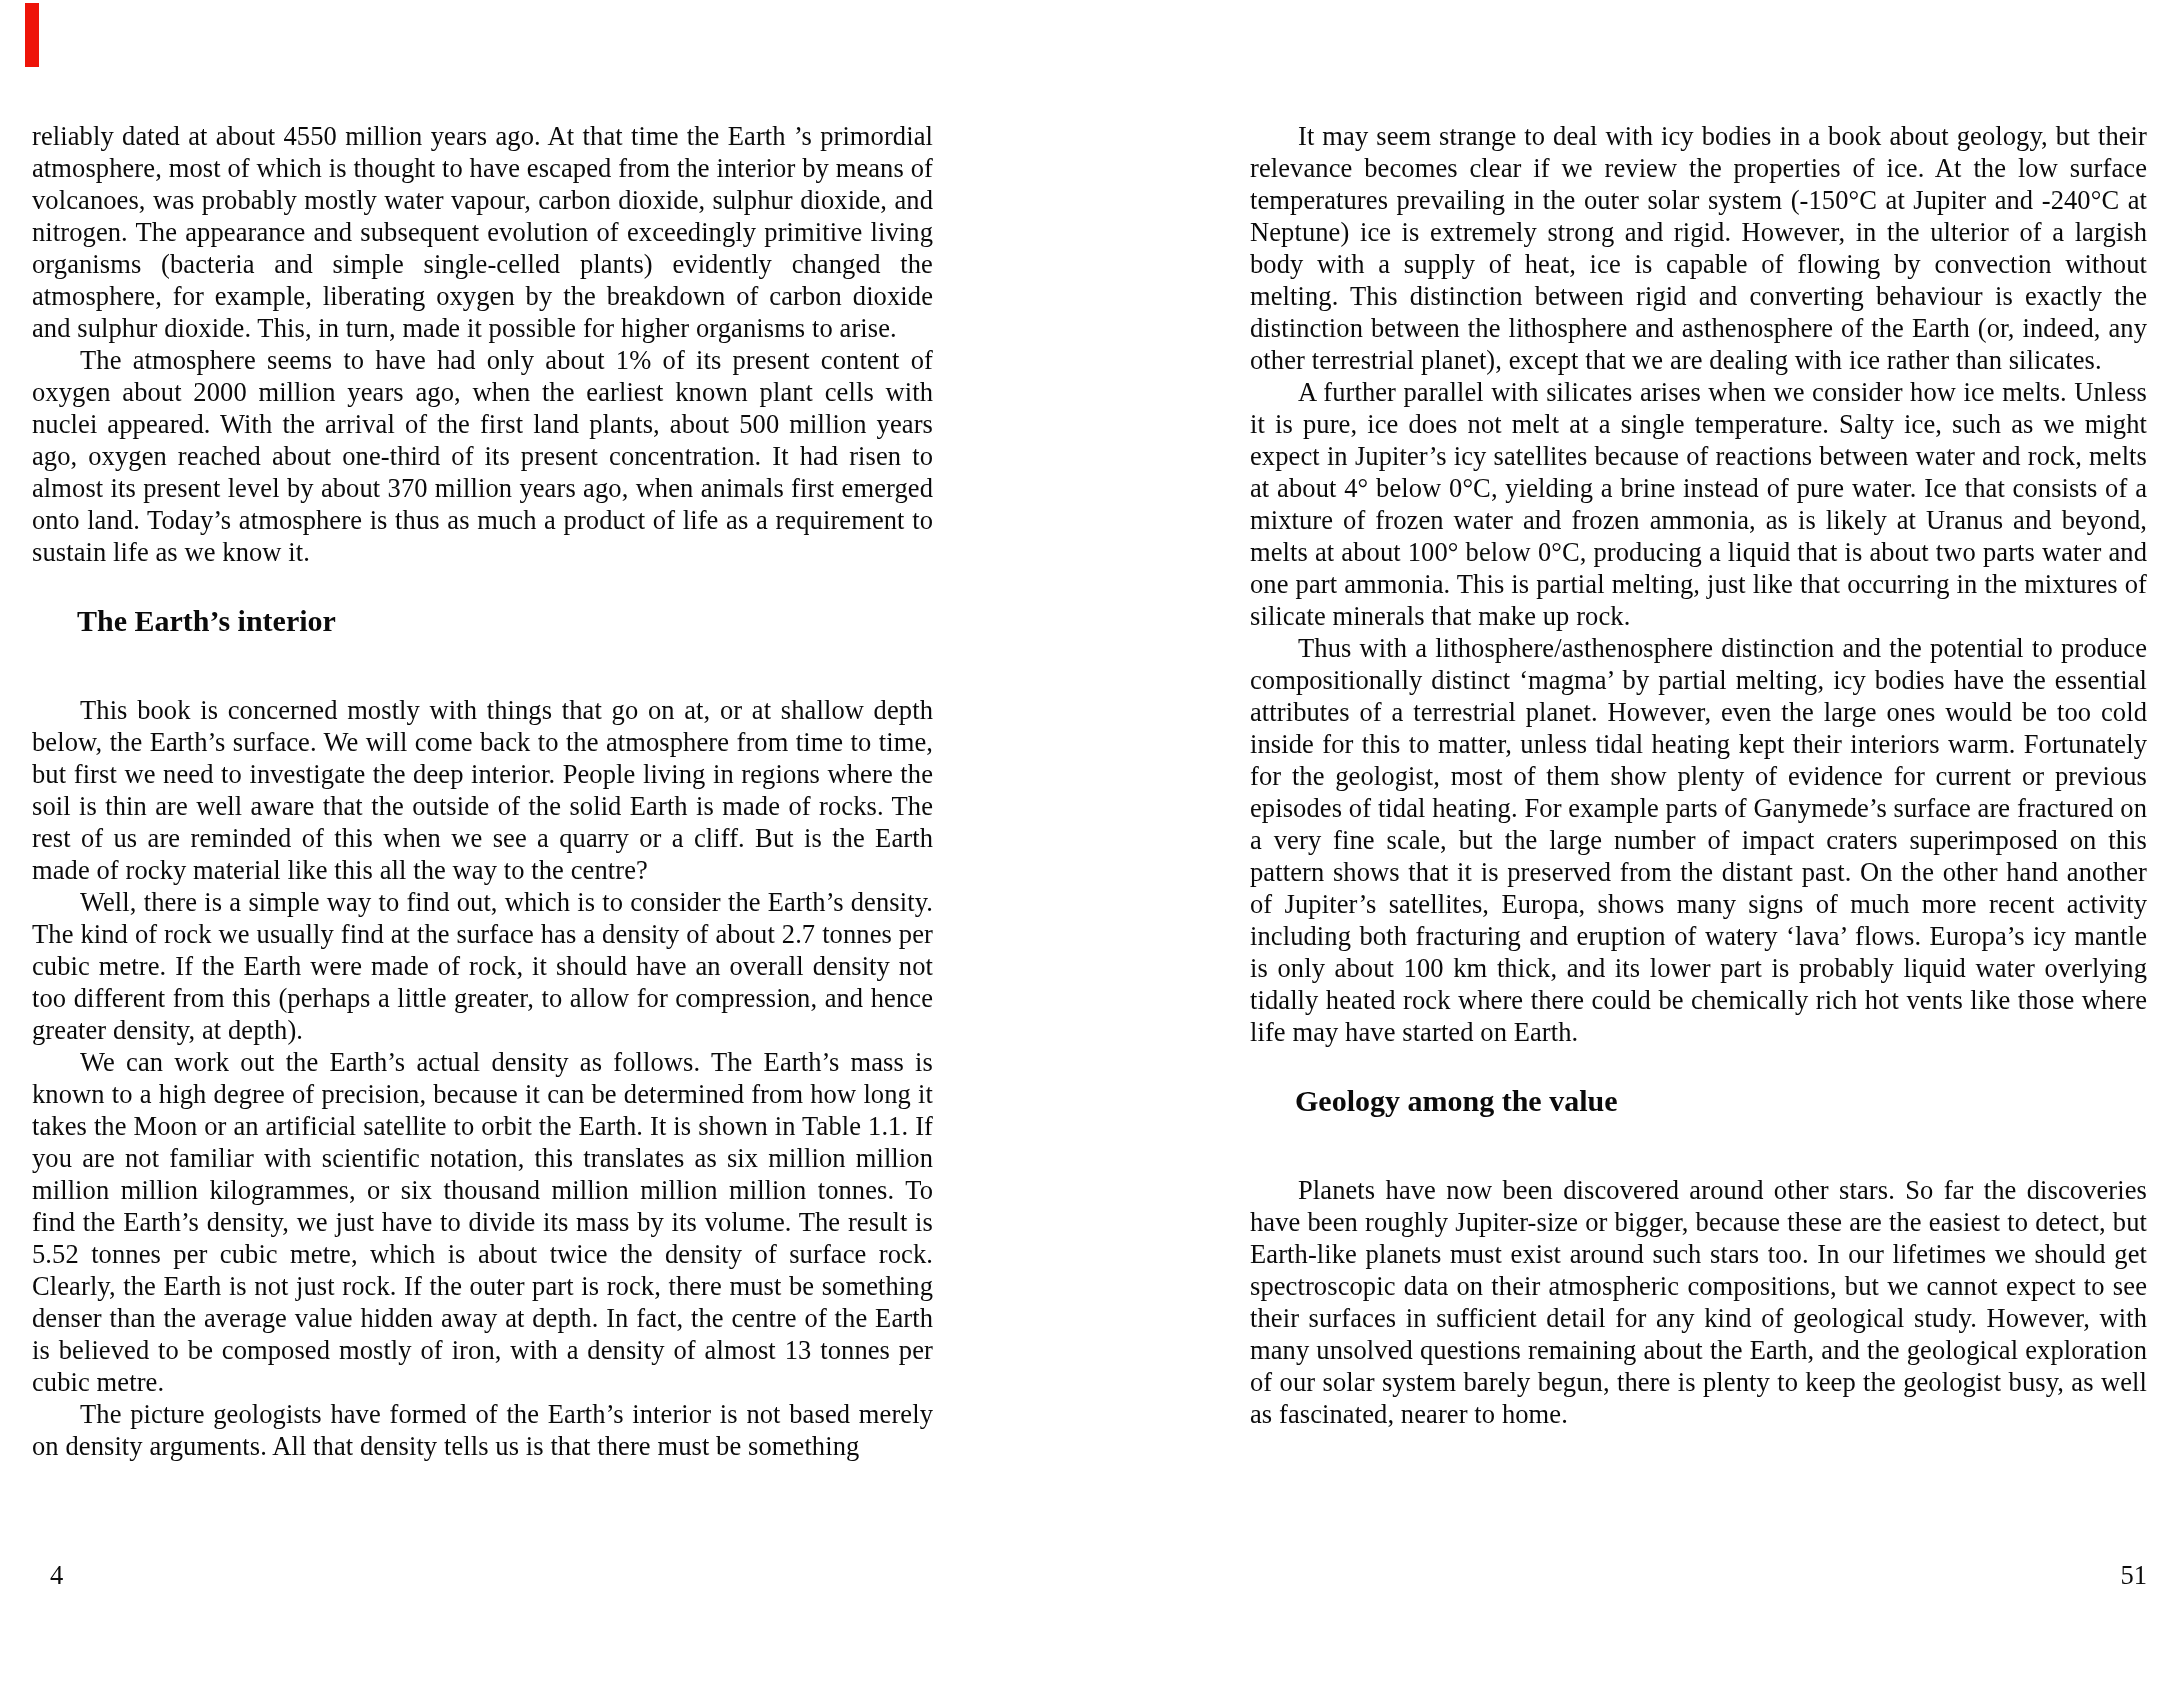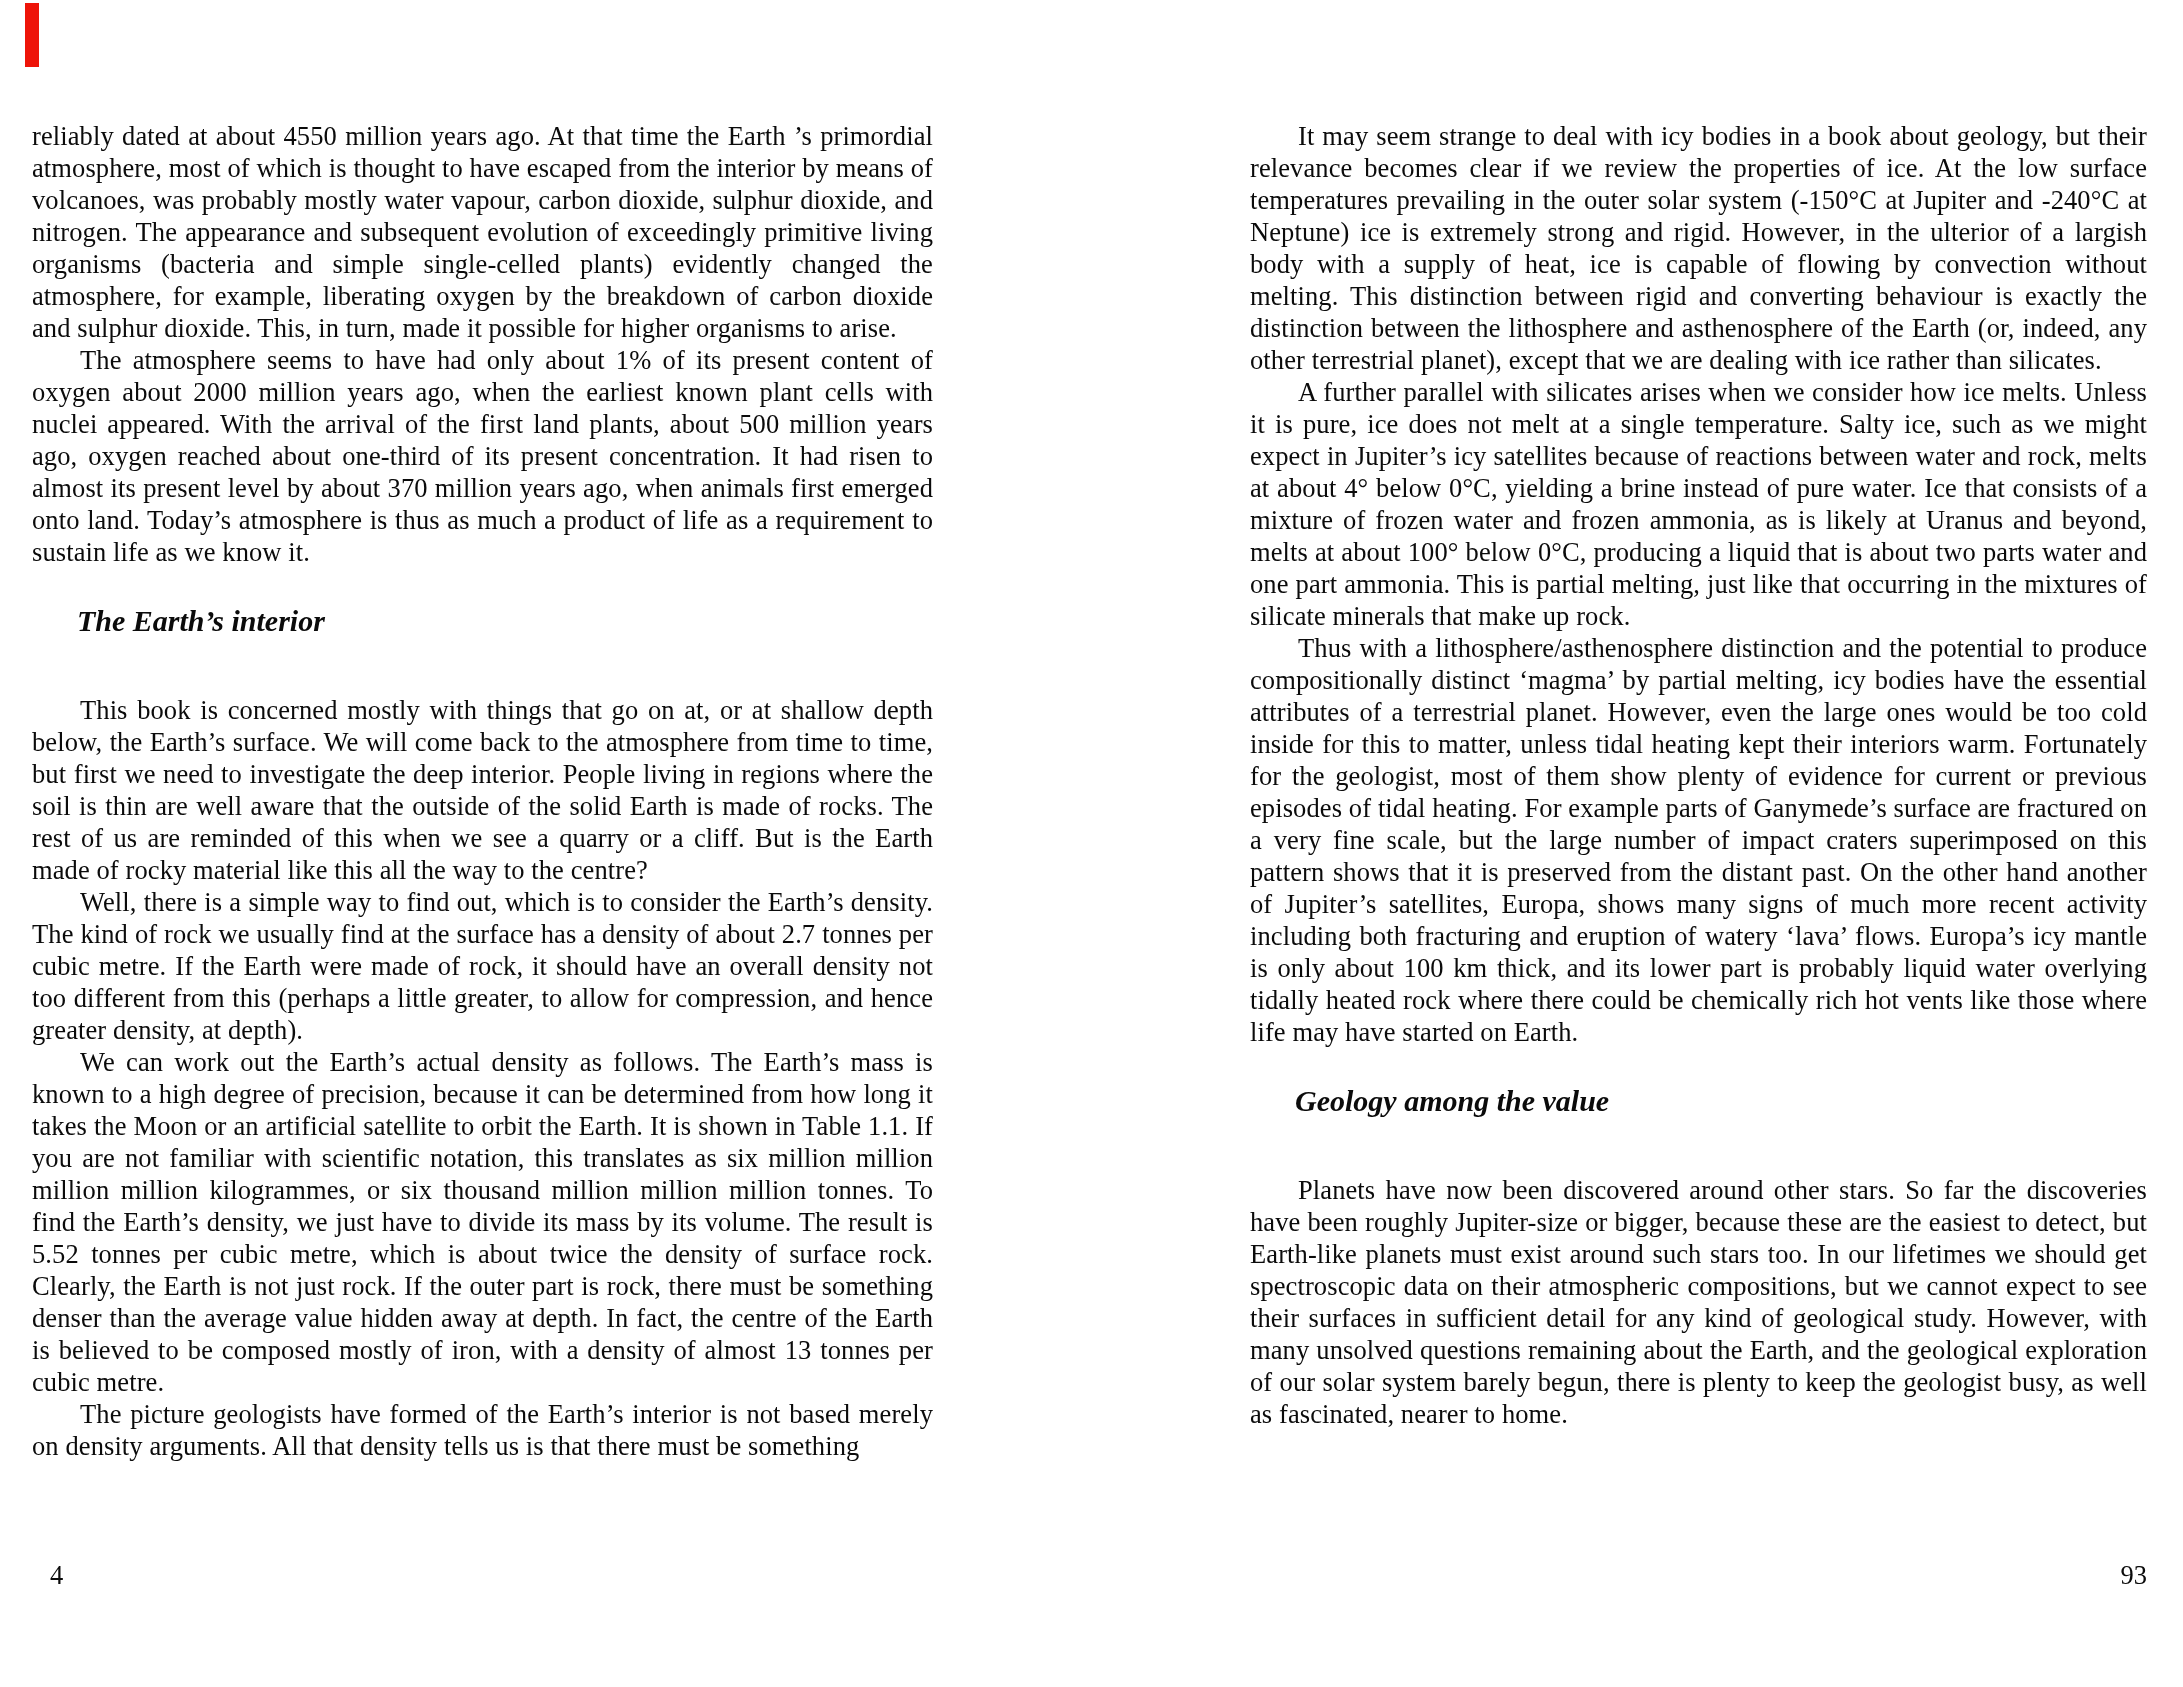--- a/index.html
+++ b/index.html
@@ -36,21 +36,20 @@
     text-align: justify;
     letter-spacing: 0.1px;
   }
   .page p.indent { text-indent: 48px; }
 
   .page h2 {
     margin: 37px 0 57px 0;
     padding-left: 45px;
     font-size: 30px;
     line-height: 32px;
-    font-style: italic;
     font-weight: bold;
   }
 
   .pagenum {
     position: absolute;
     top: 1559px;
     font-size: 26.5px;
     line-height: 32px;
   }
   .pagenum-left  { left: 50px; }
@@ -73,14 +72,14 @@
 
 <section class="page page-right">
   <p class="indent">It may seem strange to deal with icy bodies in a book about geology, but their relevance becomes clear if we review the properties of ice. At the low surface temperatures prevailing in the outer solar system (-150°C at Jupiter and -240°C at Neptune) ice is extremely strong and rigid. However, in the ulterior of a largish body with a supply of heat, ice is capable of flowing by convection without melting. This distinction between rigid and converting behaviour is exactly the distinction between the lithosphere and asthenosphere of the Earth (or, indeed, any other terrestrial planet), except that we are dealing with ice rather than silicates.</p>
   <p class="indent">A further parallel with silicates arises when we consider how ice melts. Unless it is pure, ice does not melt at a single temperature. Salty ice, such as we might expect in Jupiter’s icy satellites because of reactions between water and rock, melts at about 4° below 0°C, yielding a brine instead of pure water. Ice that consists of a mixture of frozen water and frozen ammonia, as is likely at Uranus and beyond, melts at about 100° below 0°C, producing a liquid that is about two parts water and one part ammonia. This is partial melting, just like that occurring in the mixtures of silicate minerals that make up rock.</p>
   <p class="indent">Thus with a lithosphere/asthenosphere distinction and the potential to produce compositionally distinct ‘magma’ by partial melting, icy bodies have the essential attributes of a terrestrial planet. However, even the large ones would be too cold inside for this to matter, unless tidal heating kept their interiors warm. Fortunately for the geologist, most of them show plenty of evidence for current or previous episodes of tidal heating. For example parts of Ganymede’s surface are fractured on a very fine scale, but the large number of impact craters superimposed on this pattern shows that it is preserved from the distant past. On the other hand another of Jupiter’s satellites, Europa, shows many signs of much more recent activity including both fracturing and eruption of watery ‘lava’ flows. Europa’s icy mantle is only about 100 km thick, and its lower part is probably liquid water overlying tidally heated rock where there could be chemically rich hot vents like those where life may have started on Earth.</p>
   <h2>Geology among the value</h2>
   <p class="indent">Planets have now been discovered around other stars. So far the discoveries have been roughly Jupiter-size or bigger, because these are the easiest to detect, but Earth-like planets must exist around such stars too. In our lifetimes we should get spectroscopic data on their atmospheric compositions, but we cannot expect to see their surfaces in sufficient detail for any kind of geological study. However, with many unsolved questions remaining about the Earth, and the geological exploration of our solar system barely begun, there is plenty to keep the geologist busy, as well as fascinated, nearer to home.</p>
 </section>
 
 <div class="pagenum pagenum-left">4</div>
-<div class="pagenum pagenum-right">93</div>
+<div class="pagenum pagenum-right">51</div>
 
 
 </body></html>

